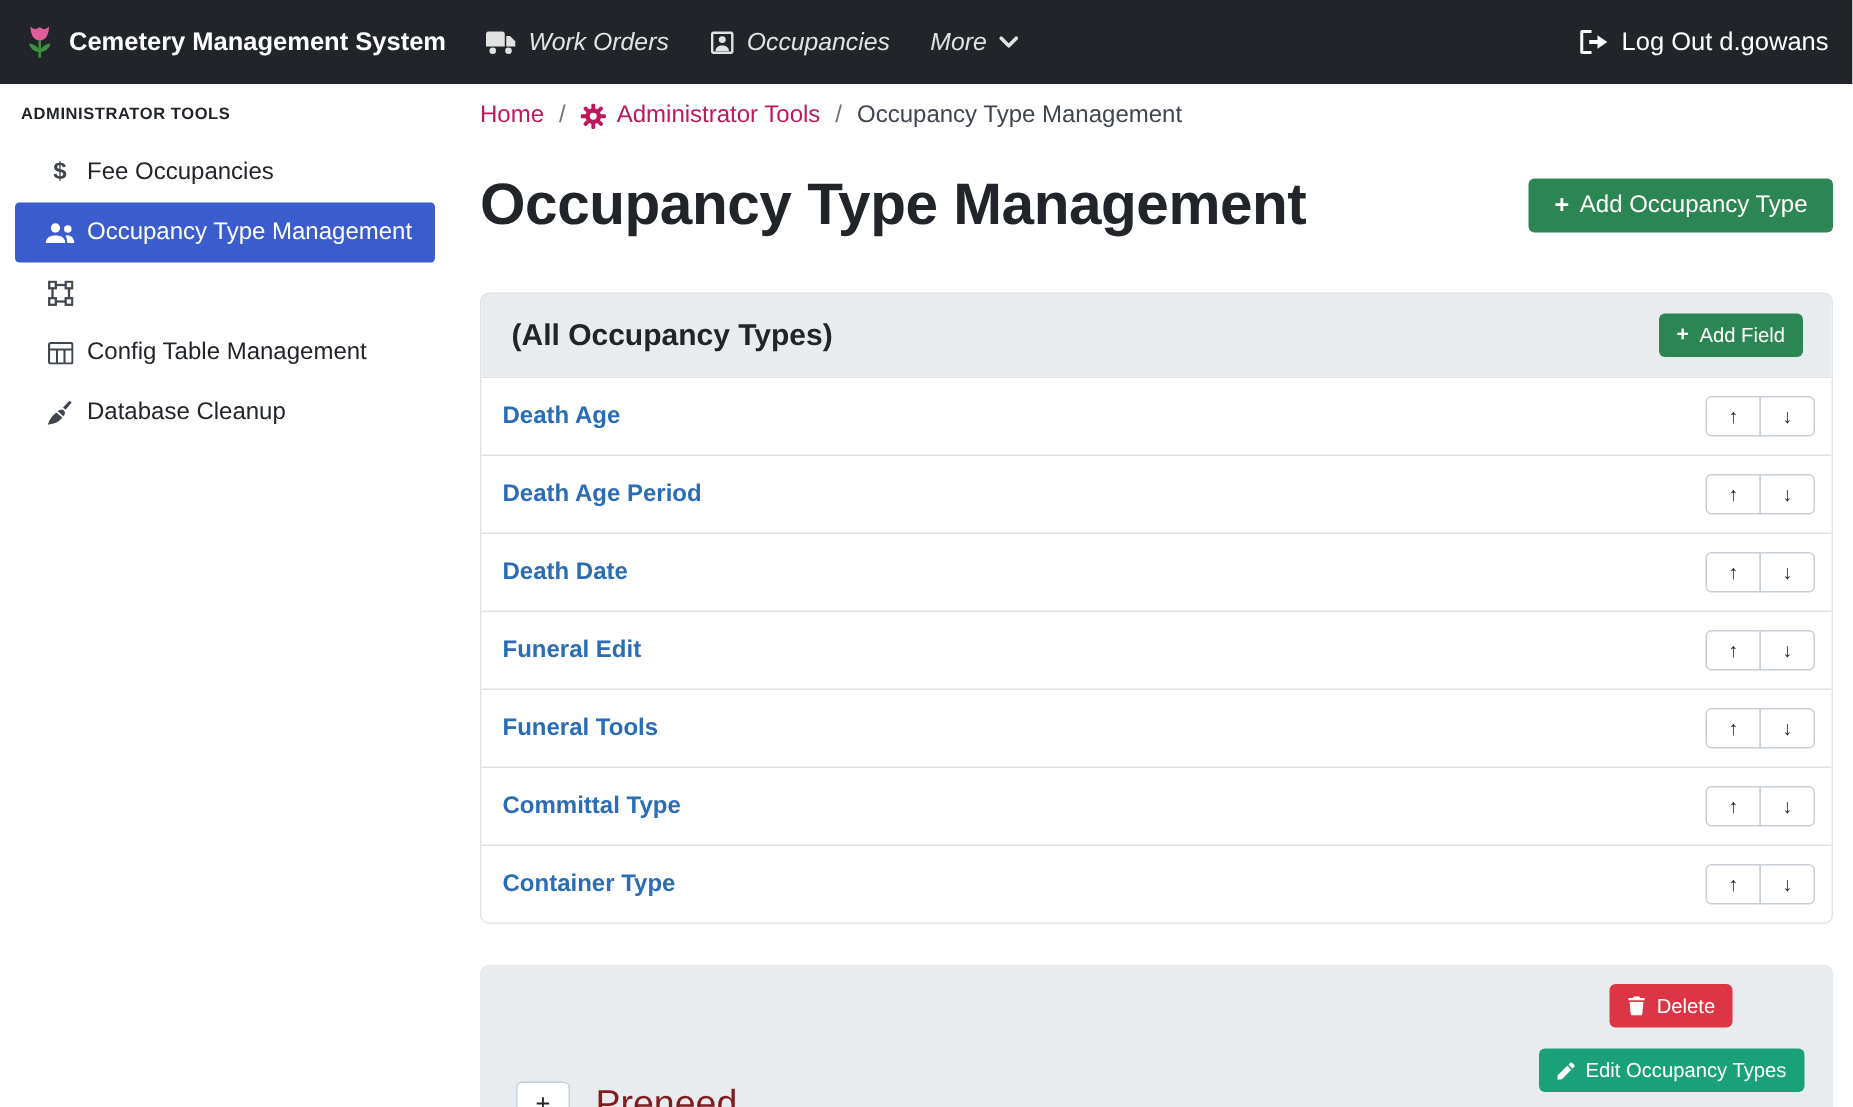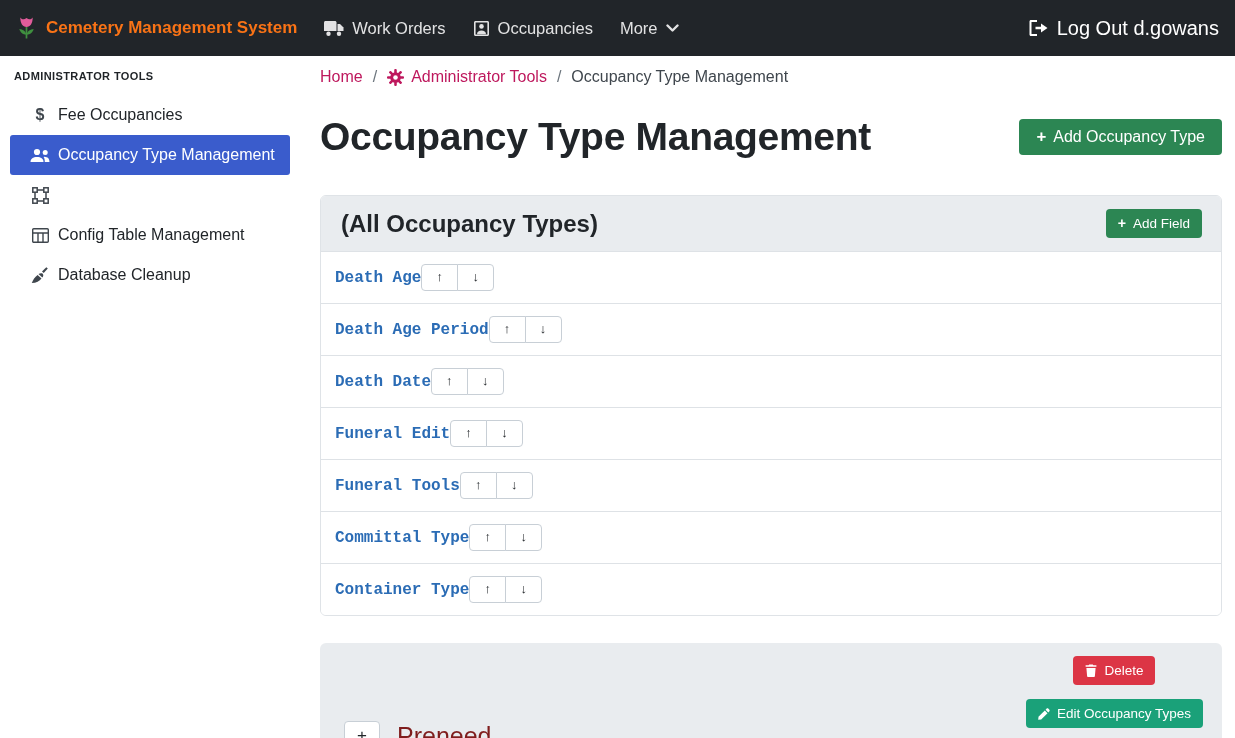--- a/index.html
+++ b/index.html
@@ -10,30 +10,30 @@
     background:#ffffff; color:#212529;
   }
   .app { width:1235px; height:738px; display:flex; flex-direction:column; }
 
   
   .navbar {
     height:56px; flex:0 0 56px; background:#212529; color:#fff;
     display:flex; align-items:center; padding:0 16px;
   }
   .brand { display:flex; align-items:center; gap:9px; cursor:pointer; }
-  .brand-title { font-size:17px; font-weight:700; color:#f97316; white-space:nowrap; }
-  .nav-links { display:flex; align-items:center; gap:27px; margin-left:27px; }
+  .brand-title { font-size:17px; font-weight:700; color:#ffffff; white-space:nowrap; }
+  .nav-links { display:flex; align-items:center; gap:27px; margin-left:27px;font-style:italic; }
   .nav-link {
     display:flex; align-items:center; gap:8px; color:rgba(255,255,255,.87);
     font-size:16.5px; cursor:pointer; text-decoration:none; white-space:nowrap;
   }
   .nav-ic { display:inline-flex; align-items:center; }
   .logout {
     margin-left:auto; display:flex; align-items:center; gap:9px;
-    color:#fff; font-size:20px; cursor:pointer; text-decoration:none; white-space:nowrap;
+    color:#fff; font-size:17px; cursor:pointer; text-decoration:none; white-space:nowrap;
   }
 
   
   .shell { flex:1; display:flex; min-height:0; }
 
   
   .sidebar { width:300px; flex:0 0 300px; background:#fff; padding:14px 10px 0; }
   .side-heading {
     font-size:11px; font-weight:700; letter-spacing:.4px; color:#1f2327;
     padding:0 0 13px 4px;
@@ -70,24 +70,24 @@
   .btn-teal  { background:#1aa179; }
   .btn-red   { background:#dc3545; }
   .plus-glyph { font-weight:700; font-size:1.05em; line-height:1; }
 
   
   .card { margin-top:33px; border:1px solid #dfe3e7; border-radius:6px; overflow:hidden; }
   .card-header {
     background:#e9ecef; display:flex; align-items:center; justify-content:space-between;
     padding:13px 19px 13px 20px;
   }
-  .card-title { font-size:24px; line-height:22px; font-weight:600; color:#212529; }
+  .card-title { font-size:20px; line-height:22px; font-weight:600; color:#212529; }
   .field-row {
-    display:flex; align-items:center; justify-content:flex-start;
-    background:#fff; padding:12px 11px 12px 14px; border-top:1px solid #dee2e6;font-family:Liberation Mono, monospace;
+    display:flex; align-items:center; justify-content:space-between;
+    background:#fff; padding:12px 11px 12px 14px; border-top:1px solid #dee2e6;
   }
   .field-link { color:#2b6cb5; font-size:16px; line-height:22px; font-weight:700; text-decoration:none; cursor:pointer; }
 
   
   .arrow-group { display:inline-flex; }
   .arrow-btn {
     width:37px; height:27px; background:#fff; border:1px solid #c8cfd6; color:#1d2125;
     font-size:13px; font-weight:700; display:inline-flex; align-items:center; justify-content:center;
     cursor:pointer; padding:0; font-family:inherit;
   }

